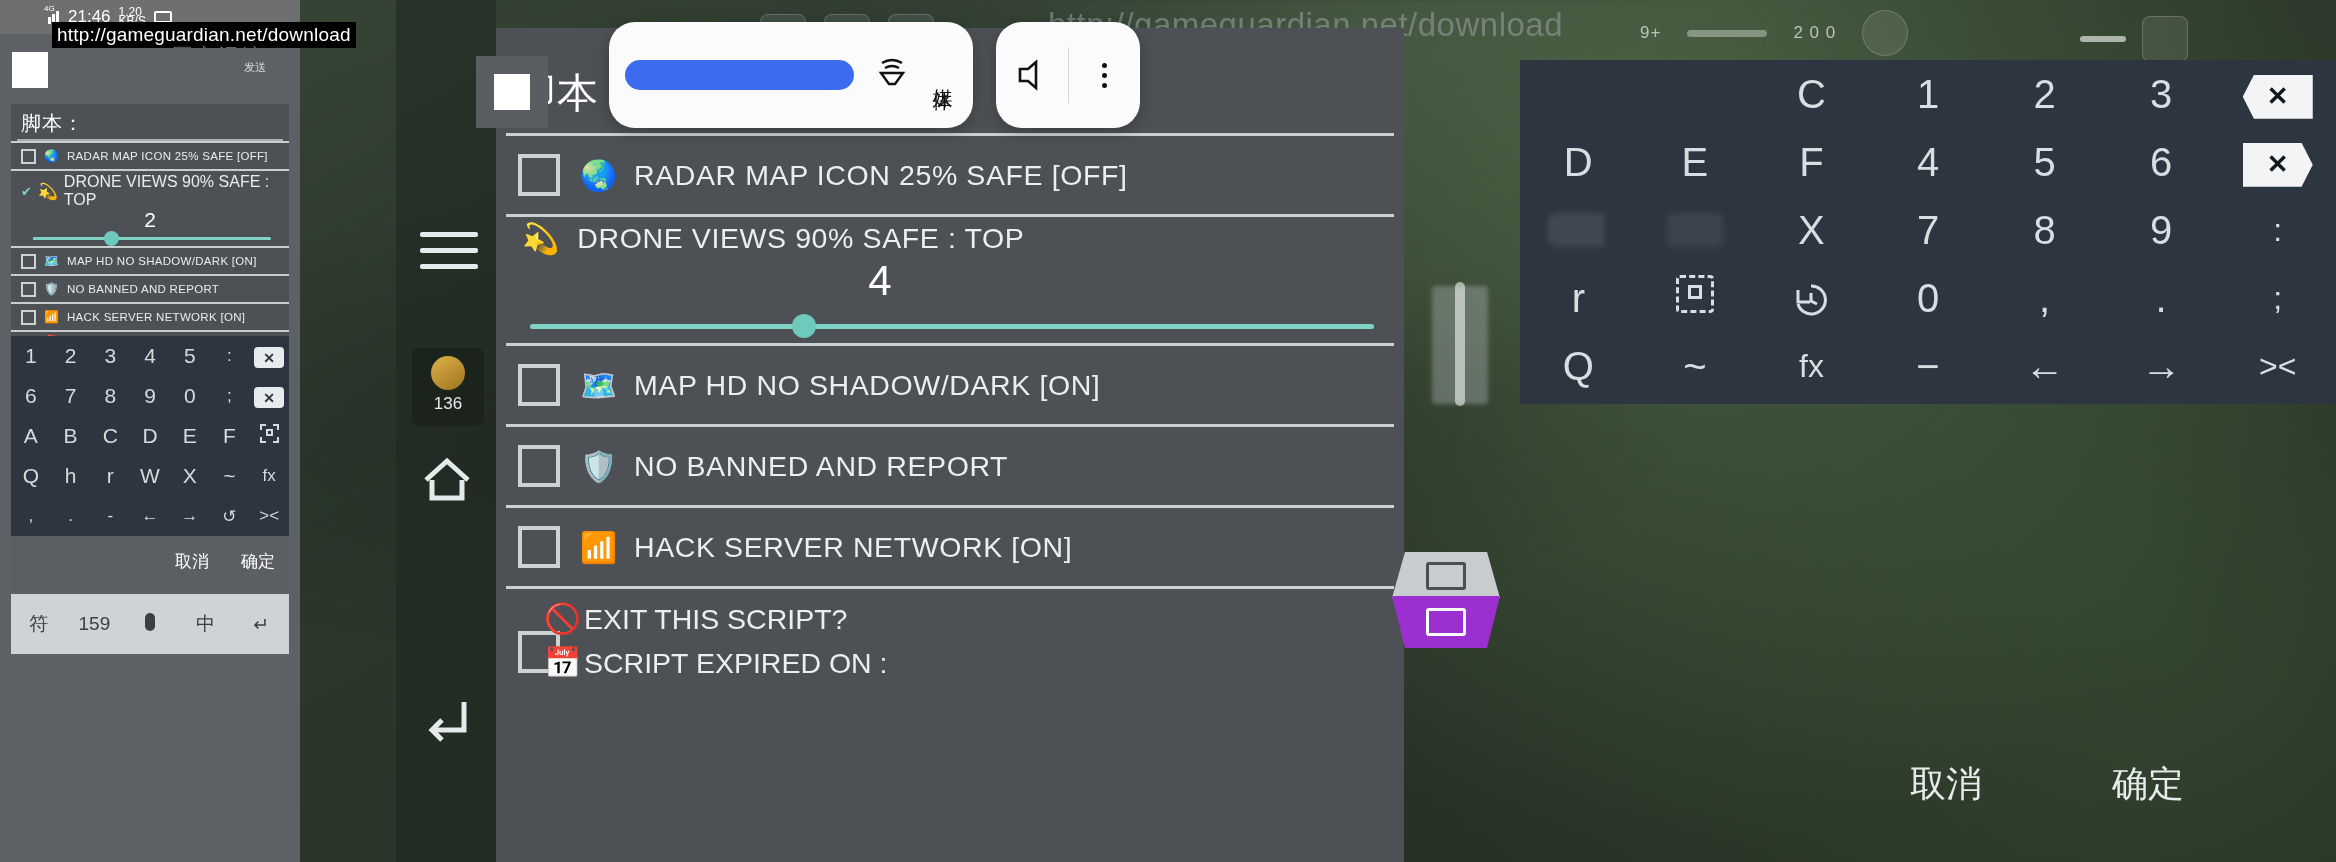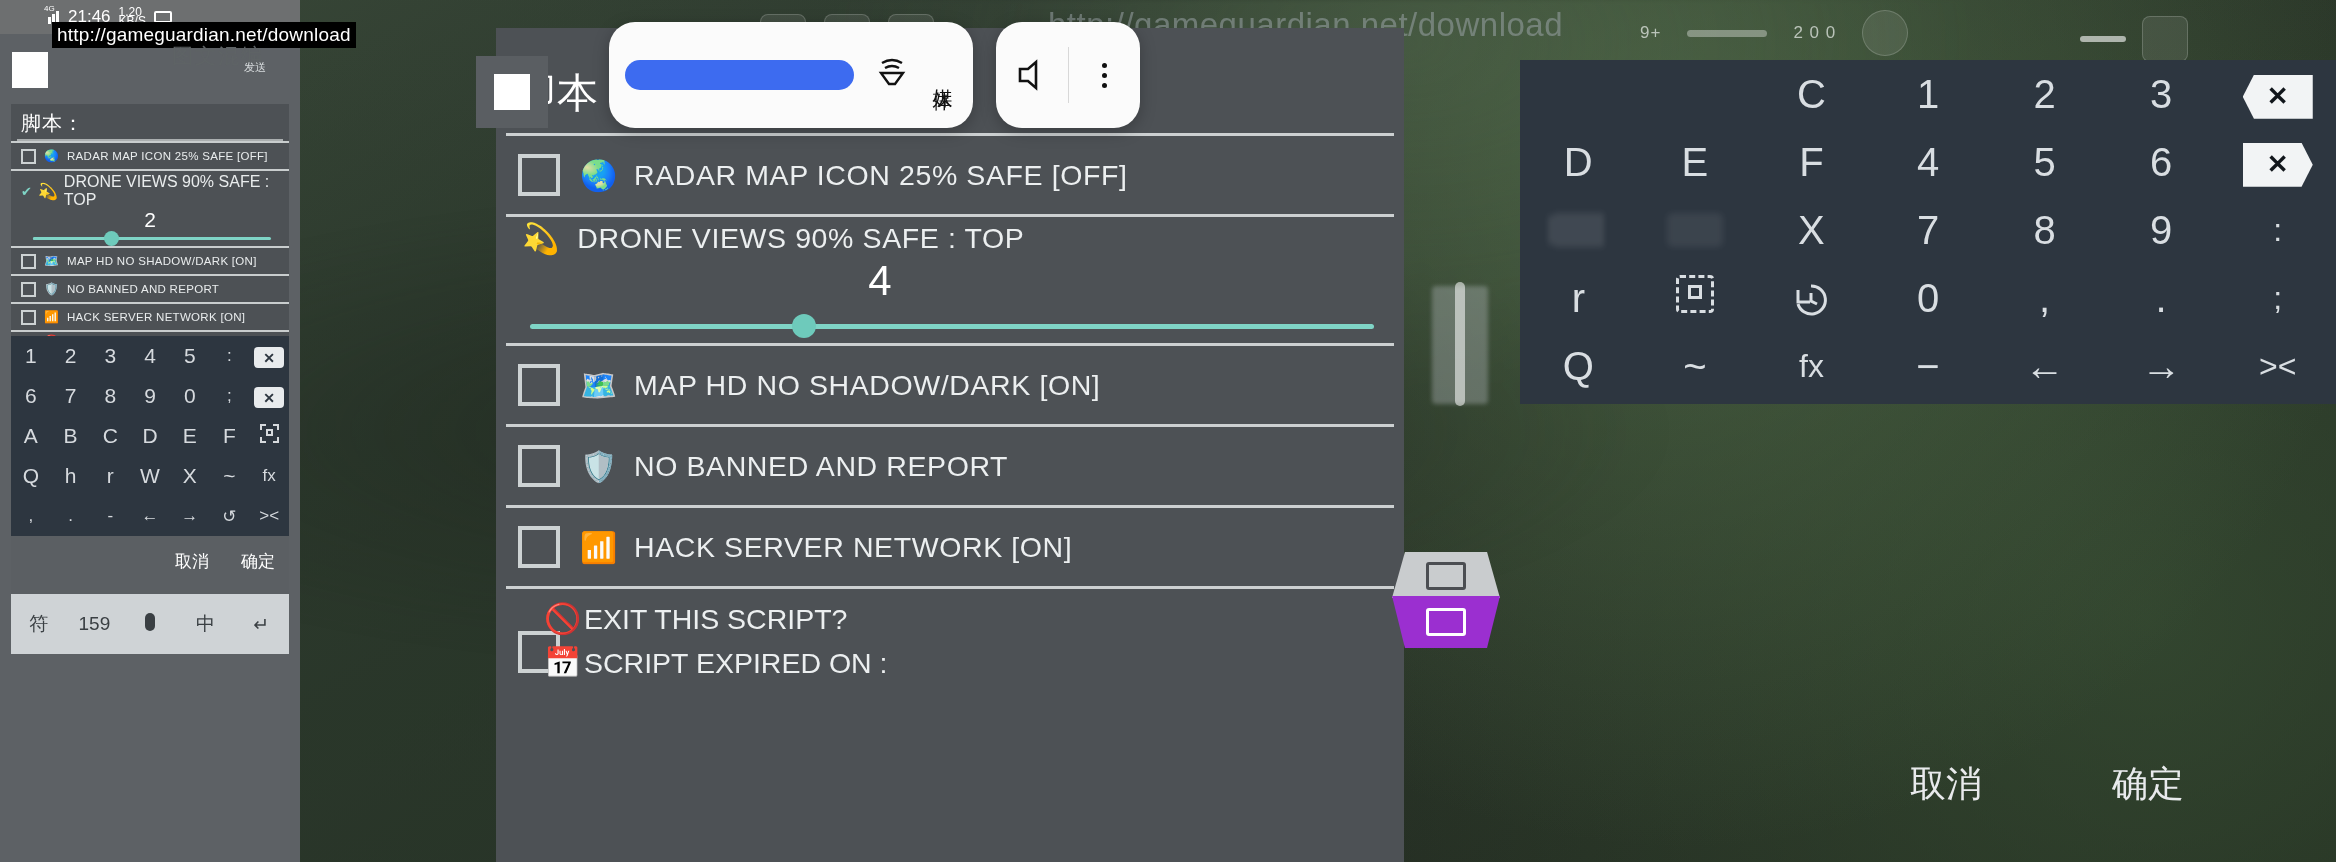--- a/index.html
+++ b/index.html
@@ -320,20 +320,43 @@
       <span>1.20</span><br><span>KB/S</span>
     </span>
     <span class="sb-box"></span>
   </div>
 
   <div class="urlchip">http://gameguardian.net/download</div>
   <div class="urlchip-sub">图文混编</div>
   <div style="position:absolute;left:244px;top:60px;color:#d8dcde;font-size:11px">发送</div>
 
   <div id="centerPanel">
+    <div class="cp-navcol">
+      <div class="cp-menu">
+          <i></i>
+          <i></i>
+          <i></i>
+        </div>
+      <div class="cp-coin">
+        <div class="c"></div>
+        <span>136</span>
+      </div>
+      <div class="cp-home">
+        <svg viewBox="0 0 54 54">
+            <path d="M6 28 L27 9 L48 28" stroke="#e7eaec" stroke-width="5" fill="none"></path>
+            <path d="M12 28 L12 46 L42 46 L42 28" stroke="#e7eaec" stroke-width="5" fill="none"></path>
+          </svg>
+      </div>
+      <div class="cp-back">
+        <svg viewBox="0 0 54 54">
+            <path d="M44 12 L44 40 L12 40" stroke="#e7eaec" stroke-width="5" fill="none"></path>
+            <path d="M22 30 L12 40 L22 50" stroke="#e7eaec" stroke-width="5" fill="none"></path>
+          </svg>
+      </div>
+    </div>
 
     <div class="cp-dialog">
       <div class="cp-white-sq">
           <span class="w"></span>
         </div>
       <div class="cp-title">脚本：</div>
       <div class="cp-rule"></div>
 
       <div class="cp-row">
         <div class="cb"></div>

